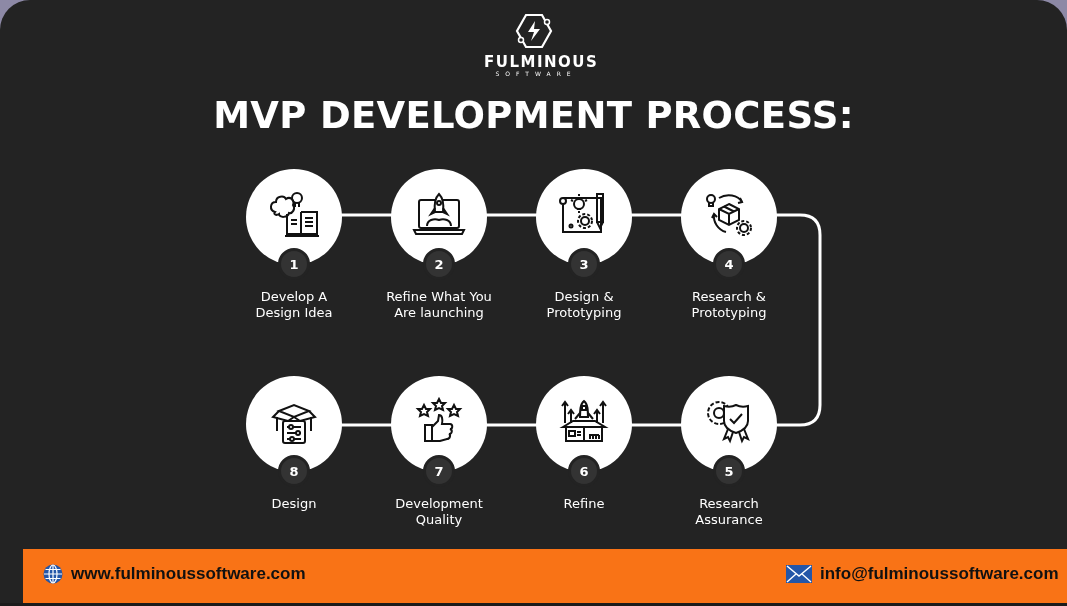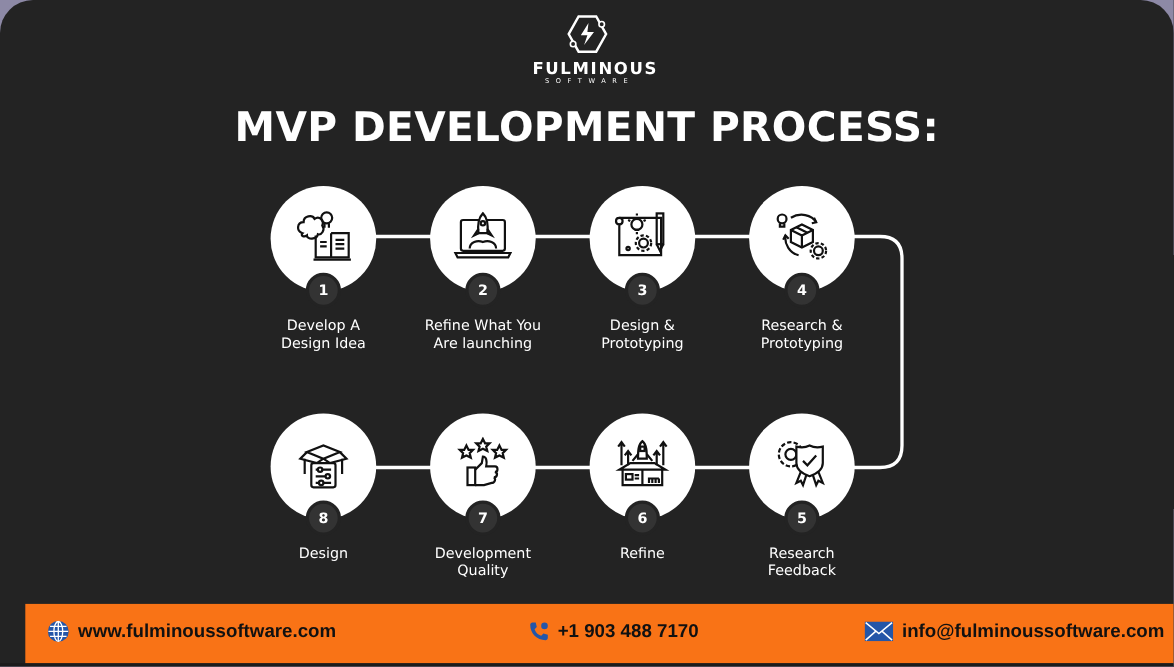--- a/index.html
+++ b/index.html
@@ -161,21 +161,21 @@
         <circle cx="17" cy="16" r="5"></circle>
           <circle cx="17" cy="16" r="11" stroke-dasharray="4 2"></circle>
         <path d="M34 8 C38 10 42 10 46 9 L46 24 C46 30 40 34 34 36 C28 34 22 30 22 24 L22 9 C26 10 30 10 34 8 Z" fill="#fff"></path>
         <path d="M28 22 L32 26 L40 17"></path>
         <path d="M26 32 L22 42 L26 40 L28 44 L31 35 M42 32 L46 42 L42 40 L40 44 L37 35"></path>
       </svg>
     </div>
     <div class="badge">5</div>
     <div class="label">
       <div>Research</div>
-      <div>Feedback</div>
+      <div>Assurance</div>
     </div>
   </div>
 
   <div class="step" style="left:504px; top:376px;">
     <div class="circle">
       <svg width="54" height="48" viewBox="0 0 54 48" fill="none" stroke="#111" stroke-width="2">
         <path d="M8 26 V6 M5 9 L8 5 L11 9 M14 26 V14 M11 17 L14 13 L17 17"></path>
         <path d="M46 26 V6 M43 9 L46 5 L49 9 M40 26 V14 M37 17 L40 13 L43 17"></path>
         <path d="M27 4 C31 7 31 14 31 20 L23 20 C23 14 23 7 27 4 Z"></path>
         <rect x="25" y="9" width="4" height="4"></rect>
@@ -234,27 +234,20 @@
     <div class="contact" style="left:20px;">
       <svg width="20" height="20" viewBox="0 0 20 20">
         <circle cx="10" cy="10" r="9.5" fill="#2456a8"></circle>
         <g fill="none" stroke="#fff" stroke-width="1.2">
           <ellipse cx="10" cy="10" rx="4" ry="9"></ellipse>
           <path d="M10 1 V19 M1 10 H19 M2.5 5.5 H17.5 M2.5 14.5 H17.5"></path>
         </g>
       </svg>
       <span>www.fulminoussoftware.com</span>
     </div>
-    <div class="contact" style="left:458px;">
-      <svg width="18" height="18" viewBox="0 0 18 18">
-        <path d="M3 1 L6 1 L7 5 L5 7 C6 10 8 12 11 13 L13 11 L17 12 L17 15 C17 16 16 17 15 17 C7 17 1 11 1 3 C1 2 2 1 3 1 Z" fill="#2456a8"></path>
-        <circle cx="14" cy="4" r="3" fill="#2456a8"></circle>
-      </svg>
-      <span>+1 903 488 7170</span>
-    </div>
     <div class="contact" style="left:763px;">
       <svg width="26" height="18" viewBox="0 0 26 18">
         <rect x="0" y="0" width="26" height="18" fill="#2456a8"></rect>
         <path d="M1 1 L13 11 L25 1 M1 17 L10 9 M25 17 L16 9" fill="none" stroke="#fff" stroke-width="1.4"></path>
       </svg>
       <span>info@fulminoussoftware.com</span>
     </div>
   </div>
   <div class="footer-strip"></div>
 </div>

